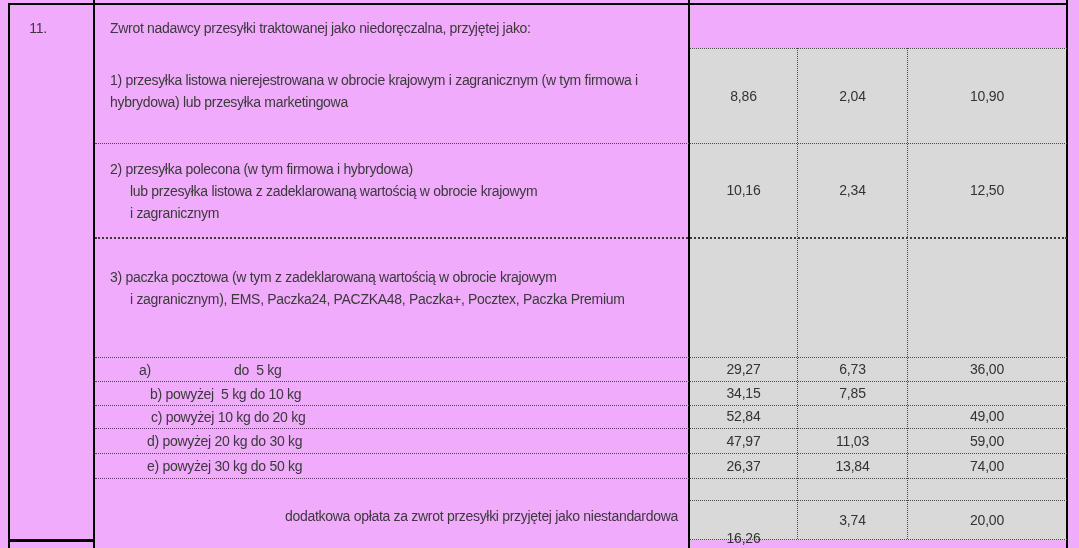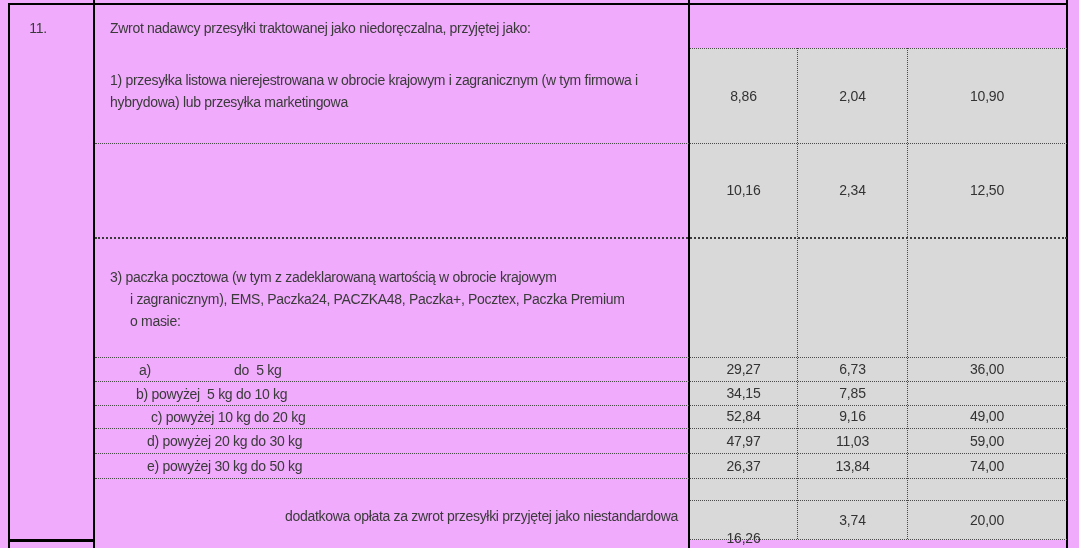--- a/index.html
+++ b/index.html
@@ -69,43 +69,46 @@
   <div class="txt" style="left:110px;top:17px;">Zwrot nadawcy przesyłki traktowanej jako niedoręczalna, przyjętej jako:</div>
 
   <div class="descblock" style="top:69px;">
     <div class="line">1) przesyłka listowa nierejestrowana w obrocie krajowym i zagranicznym (w tym firmowa i</div>
     <div class="line">hybrydowa) lub przesyłka marketingowa</div>
   </div>
   <div class="val vc1" style="top:85px;">8,86</div>
   <div class="val vc2" style="top:85px;">2,04</div>
   <div class="val vc3" style="top:85px;">10,90</div>
 
+  <div class="descblock" style="top:158px;">
+    <div class="line">2) przesyłka polecona (w tym firmowa i hybrydowa)</div>
+    <div class="line cont">lub przesyłka listowa z zadeklarowaną wartością w obrocie krajowym</div>
+    <div class="line cont">i zagranicznym</div>
+  </div>
   <div class="val vc1" style="top:179px;">10,16</div>
   <div class="val vc2" style="top:179px;">2,34</div>
   <div class="val vc3" style="top:179px;">12,50</div>
 
   <div class="descblock" style="top:266px;">
     <div class="line">3) paczka pocztowa (w tym z zadeklarowaną wartością w obrocie krajowym</div>
     <div class="line cont">i zagranicznym), EMS, Paczka24, PACZKA48, Paczka+, Pocztex, Paczka Premium</div>
-    <div class="line cont">o masie:</div>
   </div>
 
   <div class="wlabel" style="left:139px;top:361px;">a)</div>
   <div class="wlabel" style="left:234px;top:361px;">do  5 kg</div>
   <div class="val vc1" style="top:358px;">29,27</div>
   <div class="val vc2" style="top:358px;">6,73</div>
   <div class="val vc3" style="top:358px;">36,00</div>
 
-  <div class="wlabel" style="left:136px;top:385px;text-align:center;">b) powyżej  5 kg do 10 kg</div>
+  <div class="wlabel" style="left:150px;top:385px;text-align:center;">b) powyżej  5 kg do 10 kg</div>
   <div class="val vc1" style="top:382px;">34,15</div>
   <div class="val vc2" style="top:382px;">7,85</div>
 
   <div class="wlabel" style="left:151px;top:408px;">c) powyżej 10 kg do 20 kg</div>
   <div class="val vc1" style="top:405px;">52,84</div>
-  <div class="val vc2" style="top:405px;">9,16</div>
   <div class="val vc3" style="top:405px;">49,00</div>
 
   <div class="wlabel" style="left:147px;top:432px;">d) powyżej 20 kg do 30 kg</div>
   <div class="val vc1" style="top:430px;">47,97</div>
   <div class="val vc2" style="top:430px;">11,03</div>
   <div class="val vc3" style="top:430px;">59,00</div>
 
   <div class="wlabel" style="left:147px;top:457px;">e) powyżej 30 kg do 50 kg</div>
   <div class="val vc1" style="top:455px;">26,37</div>
   <div class="val vc2" style="top:455px;">13,84</div>

